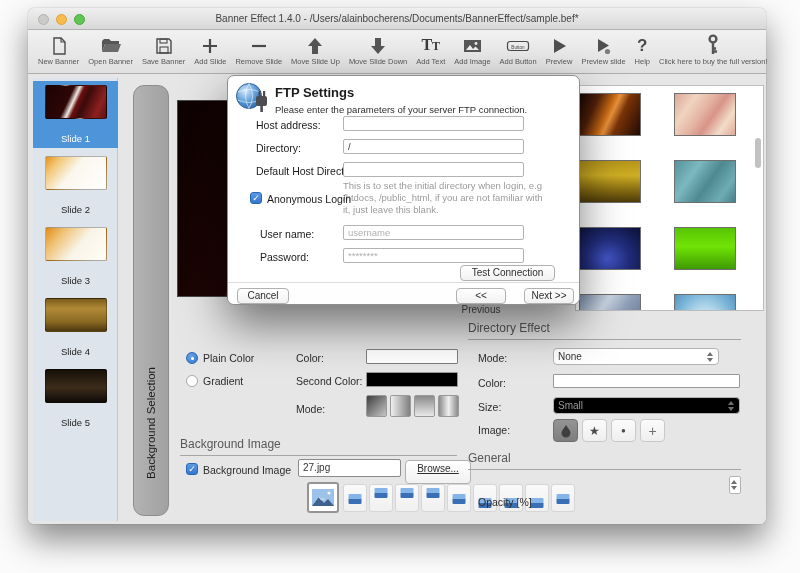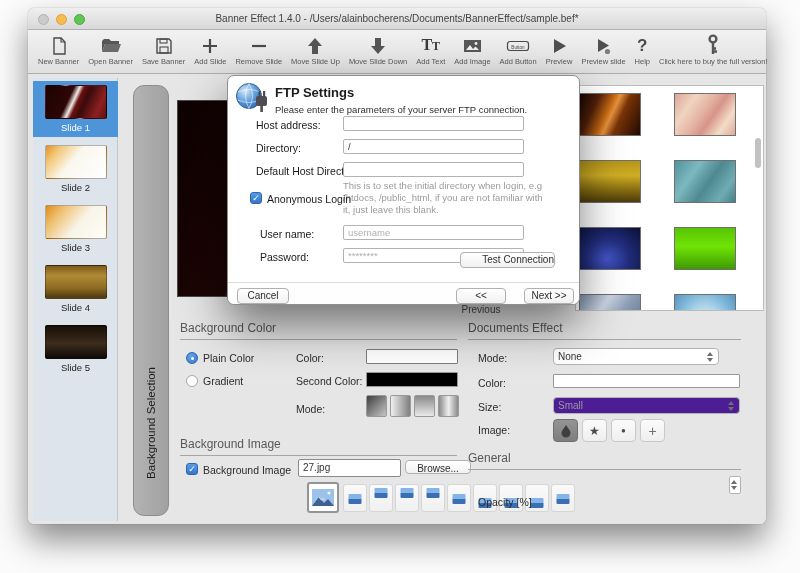--- a/index.html
+++ b/index.html
@@ -28,21 +28,21 @@
   .q-glyph { font-size:17px; font-weight:bold; color:#4a4a4a; line-height:20px; }
 
   .content { position:absolute; top:66px; left:0; right:0; bottom:0; background:#e6e6e6; border-radius:0 0 6px 6px; }
 
   
   .sidebar { position:absolute; left:5px; top:4px; width:85px; height:443px; background:#dee4eb;
              border-right:1px solid #c3c8cf; padding-top:3px; }
   .slide { width:85px; text-align:center; padding:4px 0 4px; margin-bottom:4px; cursor:default; }
   .slide.sel { background:#4d94d9; }
   .sthumb { width:62px; height:34px; margin:0 auto; border:1px solid rgba(0,0,0,.3); border-radius:2px; }
-  .slabel { font-size:9.5px; color:#1e1e1e; margin-top:3px; }
+  .slabel { font-size:9.5px; color:#1e1e1e; margin-top:14px; }
   .slide.sel .slabel { color:#fff; }
 
   
   .vtab { position:absolute; left:105px; top:11px; width:36px; height:431px;
           background:linear-gradient(90deg,#b3b3b3,#a1a1a1); border:1px solid #8d8d8d; border-radius:11px;
           display:flex; align-items:flex-end; justify-content:center; padding-bottom:36px; }
   .vtab span { writing-mode:vertical-rl; transform:rotate(180deg); font-size:11.5px; color:#1b1b1b; font-weight:500; }
 
   
   .preview { position:absolute; left:149px; top:26px; width:393px; height:197px; border:1px solid #4a4a4a; }
@@ -65,21 +65,21 @@
 
   .ctl-label { position:absolute; font-size:10.5px; color:#2c2c2c; white-space:nowrap; }
   .radio { position:absolute; width:12px; height:12px; border-radius:50%; border:1px solid #a8a8a8; background:#fff; }
   .radio.on { background:radial-gradient(circle at 40% 35%, #6ba5e8, #2f77cf); border-color:#2a67b5; }
   .radio.on::after { content:""; position:absolute; left:3.5px; top:3.5px; width:3px; height:3px; border-radius:50%; background:#fff; }
   .cb { position:absolute; width:12px; height:12px; border-radius:3px; background:linear-gradient(#5b9be4,#3576cd);
         border:1px solid #2a67b5; color:#fff; font-size:9px; line-height:10px; text-align:center; }
   .swatch { position:absolute; border:1px solid #989898; border-radius:1px; }
   .field { position:absolute; background:#fff; border:1px solid #b3b3b3; border-radius:2px;
            font-size:10px; color:#333; padding:2px 4px; overflow:hidden; white-space:nowrap; }
-  .field.disabled { background:#4c1d95; color:#9a9a9a; }
+  .field.disabled { background:#000000; color:#9a9a9a; }
   .ph { color:#b0b0b0; }
   .stepper { position:absolute; right:3px; top:0; bottom:0; width:10px; display:flex; flex-direction:column;
              align-items:center; justify-content:center; gap:2px; }
   .arr-up { width:0; height:0; border-left:3px solid transparent; border-right:3px solid transparent; border-bottom:4px solid #6f6f6f; }
   .arr-dn { width:0; height:0; border-left:3px solid transparent; border-right:3px solid transparent; border-top:4px solid #6f6f6f; }
   .btn { background:linear-gradient(#ffffff,#f1f1f1); border:1px solid #b0b0b0; border-radius:4px;
          font-size:10px; color:#2e2e2e; text-align:center; }
   .mode-sw { position:absolute; width:21px; height:22px; border:1px solid #9a9a9a; border-radius:2px; }
   .msw1 { background:linear-gradient(135deg,#3e3e3e,#c6c6c6); }
   .msw2 { background:linear-gradient(90deg,#efefef,#7f7f7f); }
@@ -287,38 +287,37 @@
           <div class="gthumb" style=";background:linear-gradient(180deg,#58c404 0%,#70e406 45%,#3f9a02 100%)"></div>
           <div class="gthumb" style=";background:linear-gradient(125deg,#7e90aa 0%,#ccd6e4 35%,#8ea0b8 60%,#5d6e86 100%)"></div>
           <div class="gthumb" style=";background:radial-gradient(ellipse at 50% 115%,#ffffff 0%,#cfe8f4 40%,#7cb6d8 75%,#5695c2 100%)"></div>
         </div>
         <div class="gscroll">
           <div class="gscroll-thumb"></div>
         </div>
       </div>
 
       <div class="sec" id="sec-bgcolor">
-        <div class="sec-title">Background Color</div>
         <span class="radio on" style="left:6px;top:31px;"></span>
         <span class="ctl-label" style="left:23px;top:31px;">Plain Color</span>
         <span class="radio" style="left:6px;top:54px;"></span>
         <span class="ctl-label" style="left:23px;top:54px;">Gradient</span>
         <span class="ctl-label" style="left:116px;top:31px;">Color:</span>
         <span class="swatch" style="left:186px;top:28px;width:92px;height:15px;background:#ffffff;border-color:#7e7e7e;"></span>
         <span class="ctl-label" style="left:116px;top:54px;">Second Color:</span>
         <span class="swatch" style="left:186px;top:51px;width:92px;height:15px;background:#000000;"></span>
         <span class="ctl-label" style="left:116px;top:82px;">Mode:</span>
         <span class="mode-sw msw1" style="left:186px;top:74px;"></span>
         <span class="mode-sw msw2" style="left:210px;top:74px;"></span>
         <span class="mode-sw msw3" style="left:234px;top:74px;"></span>
         <span class="mode-sw msw4" style="left:258px;top:74px;"></span>
       </div>
 
       <div class="sec" id="sec-bgeffect">
-        <div class="sec-title">Documents Effect</div>
+        <div class="sec-title">Directory Effect</div>
         <span class="ctl-label" style="left:10px;top:31px;">Mode:</span>
         <div class="field" style="left:85px;top:27px;width:166px;height:17px;border-radius:4px;">
           <span>None</span>
           <span class="stepper">
               <span class="arr-up"></span>
               <span class="arr-dn"></span>
             </span>
         </div>
         <span class="ctl-label" style="left:10px;top:56px;">Color:</span>
         <span class="swatch" style="left:85px;top:53px;width:187px;height:14px;background:#ffffff;"></span>
@@ -341,21 +340,21 @@
         <span class="fxbtn" style="left:172px;top:98px;font-size:14px;color:#707070;">+</span>
       </div>
 
       <div class="sec" id="sec-bgimage">
         <div class="sec-title">Background Image</div>
         <span class="cb" style="left:6px;top:26px;">✓</span>
         <span class="ctl-label" style="left:23px;top:27px;">Background Image</span>
         <div class="field" style="left:118px;top:22px;width:103px;height:18px;border-color:#8a8a8a;">
           <span>27.jpg</span>
         </div>
-        <div class="btn" style="position:absolute;left:225px;top:23px;width:66px;height:14px;line-height:15px;">Browse...</div>
+        <div class="btn" style="position:absolute;left:225px;top:23px;width:66px;height:24px;line-height:15px;text-decoration:underline;">Browse...</div>
         <div class="strip-btn sel" style="left:127px;">
           <svg width="22" height="17" viewBox="0 0 22 17">
               <rect width="22" height="17" fill="#9cc2ea"></rect>
               <path d="M0 17l7-9 5 6 4-4 6 7z" fill="#3e618f"></path>
               <path d="M7 8l2.4 3.1L11 9.5 12 11" fill="none" stroke="#e8eef6" stroke-width="1"></path>
               <circle cx="17" cy="4" r="1.6" fill="#f4f7e8"></circle>
             </svg>
         </div>
         <div class="strip-btn" style="left:163px;">
             <span class="mini-img pos-mid"></span>
@@ -442,21 +441,21 @@
     <span class="dlabel" style="left:32px;top:129px;padding-top:23px;" style2="">User name:</span>
     <div class="field dfield" style="top:149px;">
       <span class="ph">username</span>
     </div>
 
     <span class="dlabel" style="left:32px;top:175px;">Password:</span>
     <div class="field dfield" style="top:172px;">
       <span class="ph">********</span>
     </div>
 
-    <div class="btn dbtn" style="left:232px;top:176px;width:95px;text-align:right;">Test Connection</div>
+    <div class="btn dbtn" style="left:232px;top:189px;width:95px;">Test Connection</div>
 
     <div class="dfooter">
       <div class="btn dbtn" style="left:9px;top:5px;width:52px;">Cancel</div>
       <div class="btn dbtn" style="left:228px;top:5px;width:50px;">&lt;&lt; Previous</div>
       <div class="btn dbtn" style="left:296px;top:5px;width:50px;">Next &gt;&gt;</div>
     </div>
   </div>
 </div>
 
 </body></html>

